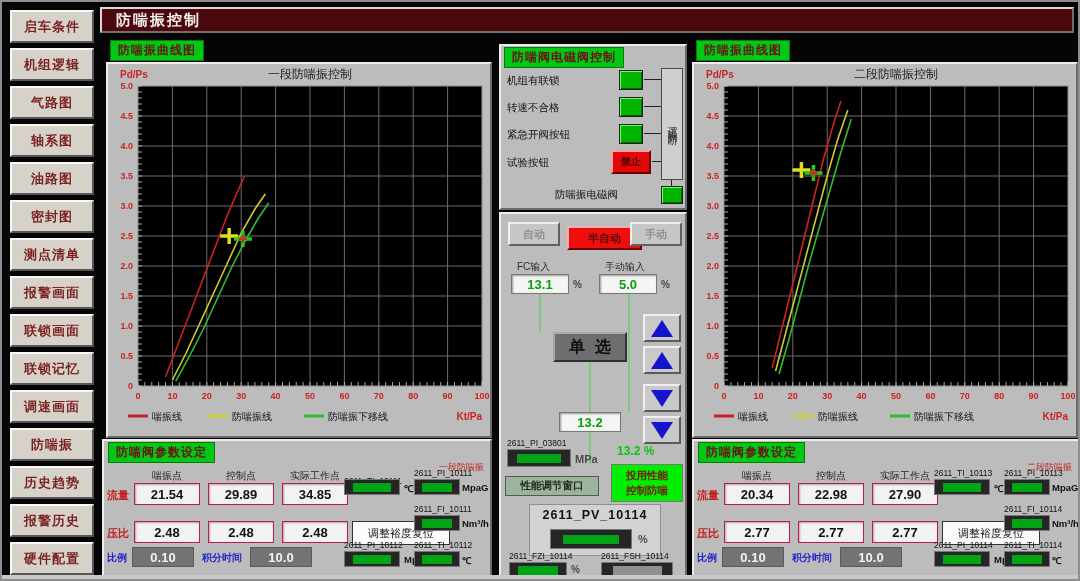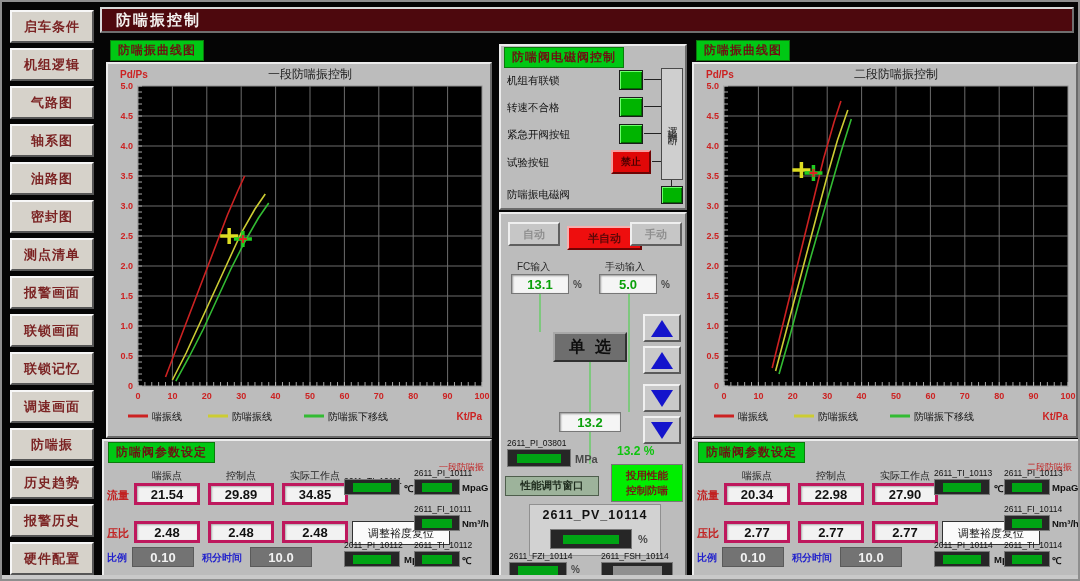--- a/index.html
+++ b/index.html
@@ -81,21 +81,21 @@
                   display:flex; flex-direction:column; align-items:center; justify-content:center; line-height:15px; }
   .pv-box { position:absolute; left:28px; top:290px; width:132px; height:52px; background:#d2d2d2;
             border:1px solid #909090; }
   .pv-tag { position:absolute; width:100%; text-align:center; top:3px; font-size:12.5px;
             font-weight:bold; color:#111; letter-spacing:1px; }
 
   
   .col-header { position:absolute; font-size:10px; color:#222; width:66px; text-align:center; white-space:nowrap; }
   .row-label-red { position:absolute; left:3px; color:#c22222; font-size:11px; font-weight:bold; }
   .row-label-blue { position:absolute; color:#2222cc; font-size:10px; font-weight:bold; white-space:nowrap; }
-  .pfield { position:absolute; width:66px; height:22px; background:#f2f2f2; border:3px solid #be185d;
+  .pfield { position:absolute; width:66px; height:22px; background:#f2f2f2; border:1px solid #be185d;
             box-shadow:inset 1px 1px 2px #aaa; color:#111; font-weight:bold; font-size:13px;
             display:flex; align-items:center; justify-content:center; }
   .dfield { position:absolute; width:62px; height:20px; background:#737373; border:1px solid #5a5a5a;
             color:#f2f2f2; font-weight:bold; font-size:13px;
             display:flex; align-items:center; justify-content:center; }
   .reset-btn { position:absolute; left:248px; top:80px; width:98px; height:24px; background:#fbfbfb;
                border:1px solid #333; color:#111; font-size:11px;
                display:flex; align-items:center; justify-content:center; cursor:pointer; }
   .corner-tag { position:absolute; right:6px; top:20px; color:#c22222; font-size:9px; }
   .punit { position:absolute; font-size:9.5px; color:#111; font-weight:bold; white-space:nowrap; }
@@ -475,21 +475,21 @@
     <span class="ind" style="left:118px; top:78px;"></span>
     <div class="wire" style="left:143px; top:87px; width:17px; height:1px;"></div>
 
     <span class="sol-label" style="top:110px;">试验按钮</span>
     <button class="red-btn" style="left:110px; top:104px;">禁止</button>
     <div class="wire" style="left:151px; top:115px; width:9px; height:1px;"></div>
 
     <div class="logic-box">逻辑判断</div>
     <div class="wire" style="left:170px; top:134px; width:1px; height:8px;"></div>
 
-    <span class="sol-label" style="top:142px;">防喘振电磁阀</span>
+    <span class="sol-label" style="top:142px;margin-left:48px;">防喘振电磁阀</span>
     <span class="ind" style="left:160px; top:140px; width:22px; height:18px;"></span>
   </section>
 
   <section class="panel" style="left:497px; top:210px; width:188px; height:368px;">
     <button class="mode-btn" style="left:7px; top:8px;">自动</button>
     <button class="mode-btn active" style="left:66px; top:12px; width:75px;">半自动</button>
     <button class="mode-btn" style="left:129px; top:8px;">手动</button>
 
     <span class="small-label" style="left:16px; top:46px;">FC输入</span>
     <span class="small-label" style="left:104px; top:46px;">手动输入</span>

